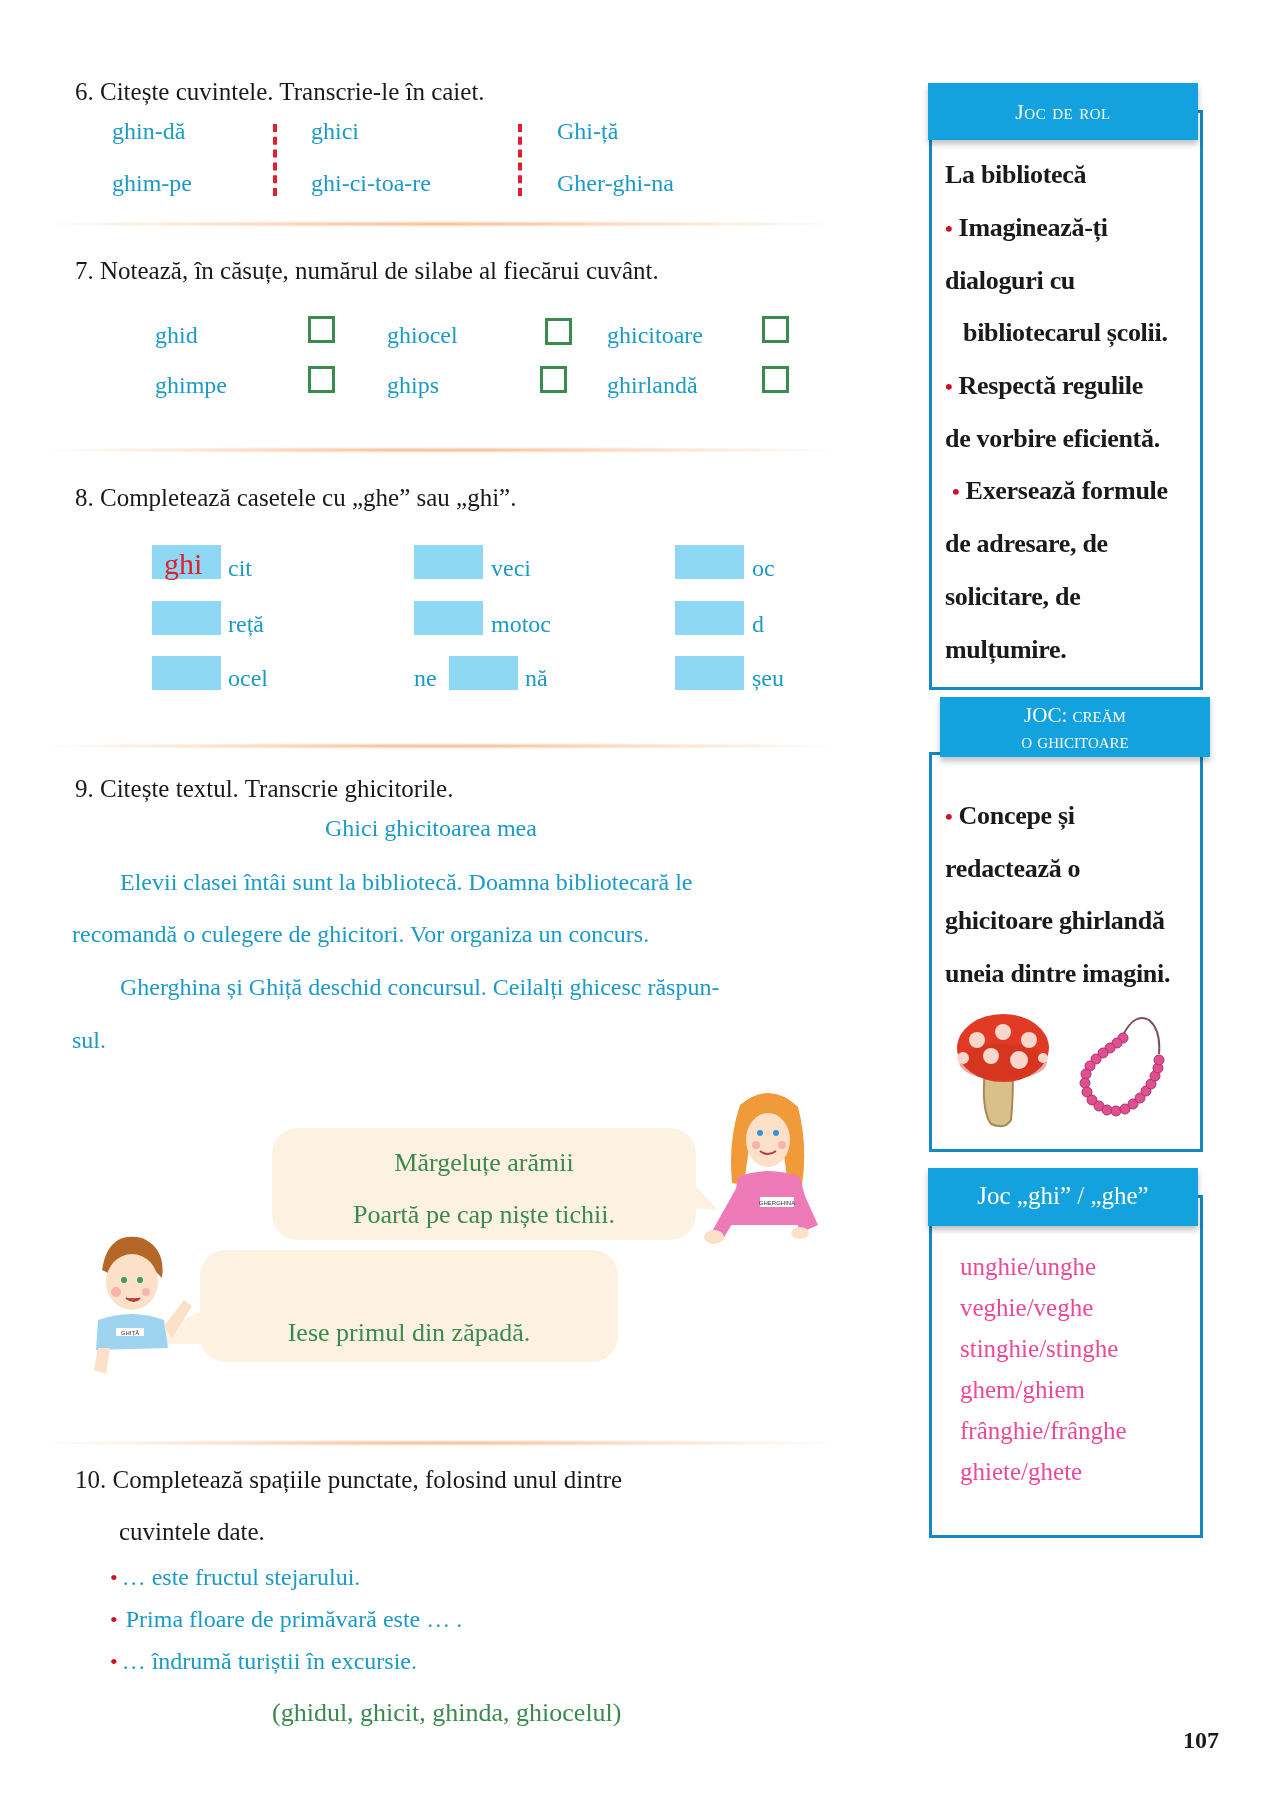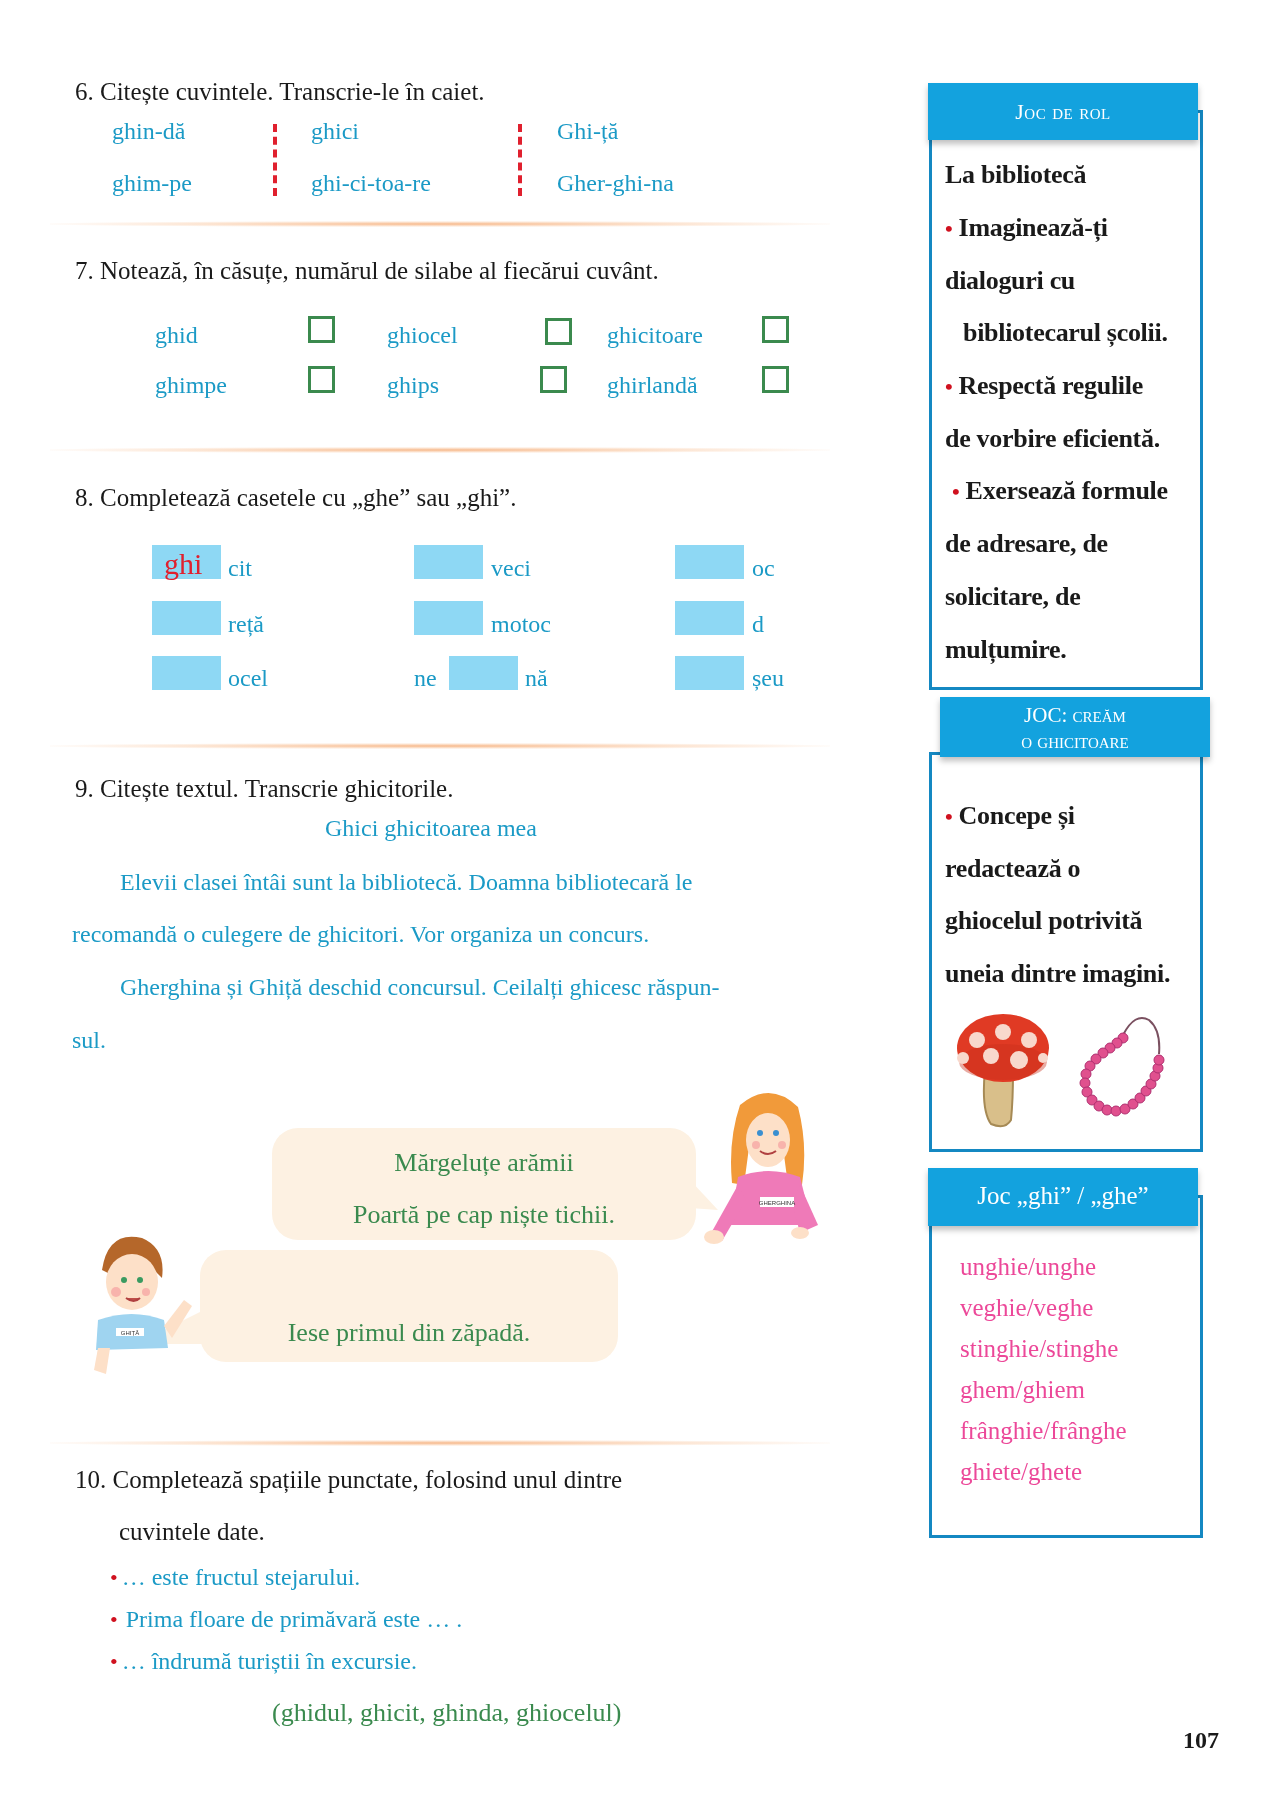--- a/index.html
+++ b/index.html
@@ -193,21 +193,21 @@
 <div class="sidetext" style="left:945px; top:582px;">solicitare, de</div>
 <div class="sidetext" style="left:945px; top:635px;">mulțumire.</div>
 
 <div class="sidebox" style="left:929px; top:752px; width:274px; height:400px;"></div>
 <div class="sidehead" style="left:928px; top:697px; width:270px; height:60px;margin-left:12px;">
   <div style="padding-top:4px; font-size:21px; font-variant:small-caps; line-height:28px;">JOC: creăm</div>
   <div style="font-size:21px; font-variant:small-caps; line-height:24px;">o ghicitoare</div>
 </div>
 <div class="sidetext" style="left:945px; top:801px;"><span class="bullet-red">•</span> <span>Concepe și</span></div>
 <div class="sidetext" style="left:945px; top:854px;">redactează o</div>
-<div class="sidetext" style="left:945px; top:906px;">ghiocelul potrivită</div>
+<div class="sidetext" style="left:945px; top:906px;">ghicitoare ghirlandă</div>
 <div class="sidetext" style="left:945px; top:959px;">uneia dintre imagini.</div>
 
 <svg class="abs" style="left:955px; top:1010px;" width="100" height="120" viewBox="0 0 100 120">
   <path d="M30 60 Q26 100 36 114 Q50 120 56 110 Q58 90 58 62Z" fill="#d9bf8a" stroke="#a68a55" stroke-width="2"></path>
   <ellipse cx="48" cy="38" rx="46" ry="34" fill="#e03a24"></ellipse>
   <ellipse cx="48" cy="52" rx="44" ry="18" fill="#c9301c" opacity="0.4"></ellipse>
   <circle cx="22" cy="30" r="8" fill="#f8d8cc"></circle>
     <circle cx="48" cy="22" r="8" fill="#f8d8cc"></circle>
   <circle cx="74" cy="30" r="8" fill="#f8d8cc"></circle>
     <circle cx="36" cy="46" r="8" fill="#f8d8cc"></circle>

